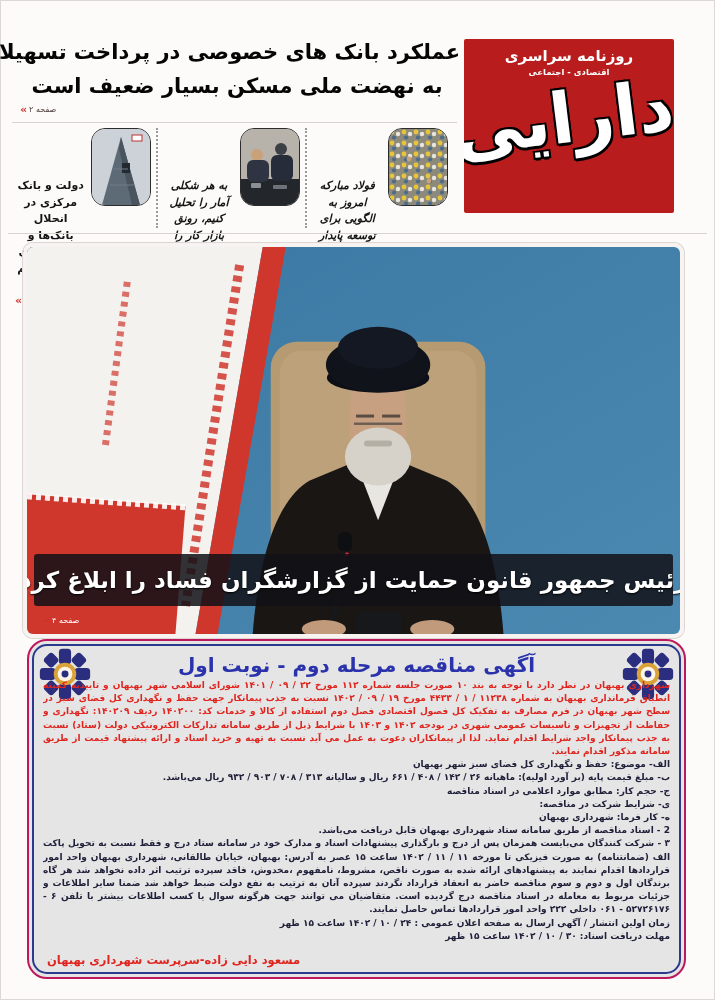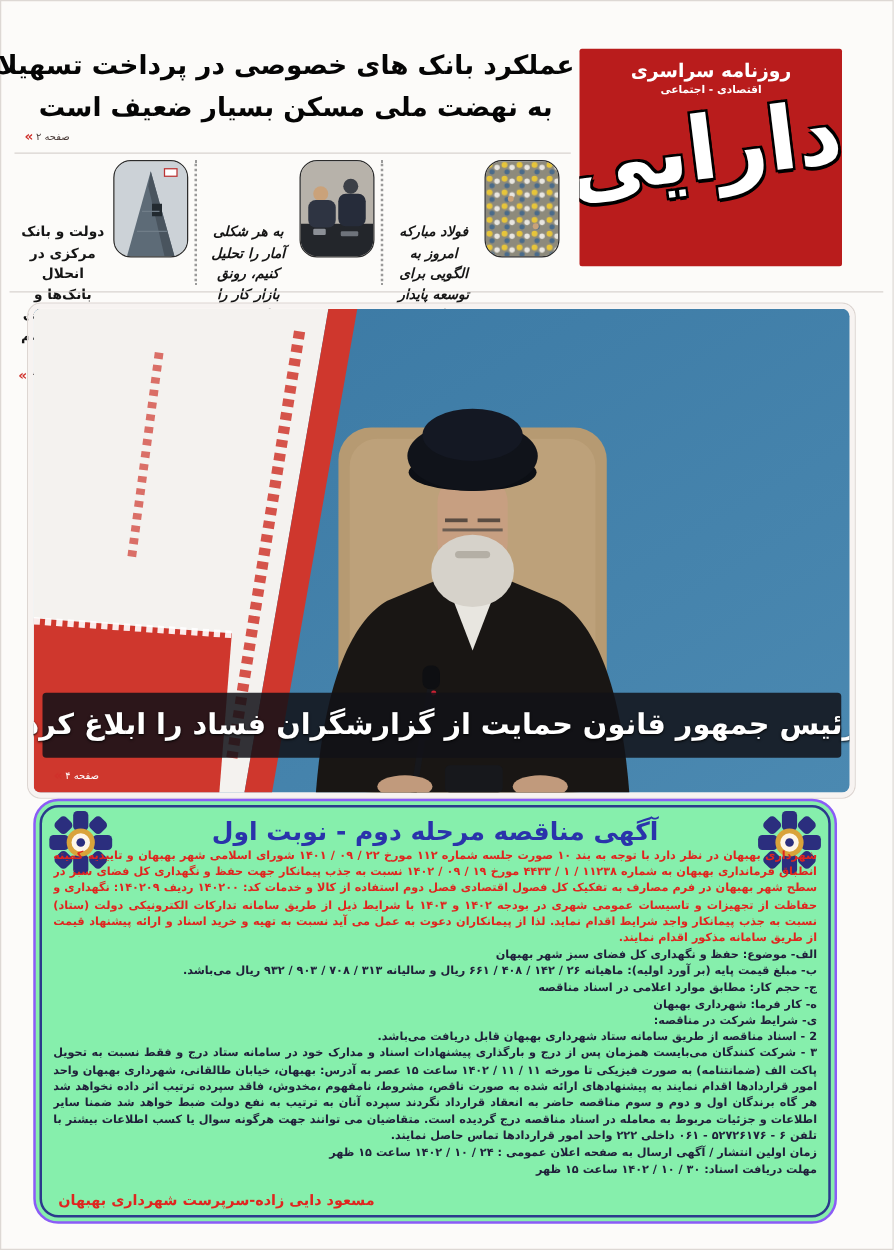--- a/index.html
+++ b/index.html
@@ -38,22 +38,22 @@
   
   .photo{position:absolute;top:243px;right:31px;width:653px;height:387px;border-radius:10px;
          overflow:hidden;border:4px solid #f7f3f1;box-shadow:0 0 0 1px #ddd6d2;}
   .photo svg.scene{position:absolute;inset:0;width:100%;height:100%;}
   .caption-band{position:absolute;left:7px;right:7px;bottom:28px;height:52px;
         background:rgba(17,17,23,.86);border-radius:3px;display:flex;align-items:center;justify-content:center;}
   .caption-band span{color:#fff;font-size:23px;font-weight:bold;white-space:nowrap;
         text-shadow:0 1px 2px #000;}
   .photo .pgref{position:absolute;left:16px;bottom:8px;color:#fff;}
   
-  .tender{position:absolute;top:639px;right:45px;left:27px;height:336px;
-          border:2px solid #8b5cf6;border-radius:20px;background:#86efac;}
+  .tender{position:absolute;top:639px;right:29px;left:27px;height:336px;
+          border:2px solid #be185d;border-radius:20px;background:#e5e5e5;}
   .tender::before{content:"";position:absolute;inset:3px;border:2.5px solid #2b3a8c;border-radius:15px;pointer-events:none;}
   .tender-inner{position:absolute;inset:8px 14px 6px;overflow:hidden;}
   .emblem{position:absolute;top:4px;width:52px;height:58px;}
   .emblem.left{left:10px;} .emblem.right{right:10px;}
   .tender h2{margin:4px 70px 2px;text-align:center;font-size:20px;font-weight:bold;color:#2a33ab;white-space:nowrap;}
   .tender p{margin:0;font-size:9px;line-height:13.2px;text-align:justify;color:#20203a;font-weight:bold;}
   .tender p.red{color:#e0251f;}
   .tender p.line{text-align:right;}
   .tender .sched{text-align:right;}
   .signature{position:absolute;left:18px;bottom:10px;font-size:11.5px;font-weight:bold;color:#e0251f;white-space:nowrap;}
@@ -240,22 +240,22 @@
       <circle cx="30" cy="30" r="8.5" fill="#fdf6e8"></circle>
       <circle cx="30" cy="30" r="4" fill="#2b2e7e"></circle>
     </svg>
 
     <div class="tender-inner">
       <h2>آگهی مناقصه مرحله دوم - نوبت اول</h2>
       <p class="red">شهرداری بهبهان در نظر دارد با توجه به بند ۱۰ صورت جلسه شماره ۱۱۲ مورخ ۲۲ / ۰۹ / ۱۴۰۱ شورای اسلامی شهر بهبهان و تاییدیه کمیته انطباق فرمانداری بهبهان به شماره ۱۱۲۳۸ / ۱ / ۴۴۳۳ مورخ ۱۹ / ۰۹ / ۱۴۰۲ نسبت به جذب پیمانکار جهت حفظ و نگهداری کل فضای سبز در سطح شهر بهبهان در فرم مصارف به تفکیک کل فصول اقتصادی فصل دوم استفاده از کالا و خدمات کد: ۱۴۰۲۰۰ ردیف ۱۴۰۲۰۹: نگهداری و حفاظت از تجهیزات و تاسیسات عمومی شهری در بودجه ۱۴۰۲ و ۱۴۰۳ با شرایط ذیل از طریق سامانه تدارکات الکترونیکی دولت (ستاد) نسبت به جذب پیمانکار واجد شرایط اقدام نماید. لذا از پیمانکاران دعوت به عمل می آید نسبت به تهیه و خرید اسناد و ارائه پیشنهاد قیمت از طریق سامانه مذکور اقدام نمایند.</p>
       <p class="line">الف- موضوع: حفظ و نگهداری کل فضای سبز شهر بهبهان</p>
       <p class="line">ب- مبلغ قیمت پایه (بر آورد اولیه): ماهیانه ۲۶ / ۱۴۲ / ۴۰۸ / ۶۶۱ ریال و سالیانه ۳۱۳ / ۷۰۸ / ۹۰۳ / ۹۳۲ ریال می‌باشد.</p>
       <p class="line">ج- حجم کار: مطابق موارد اعلامی در اسناد مناقصه</p>
+      <p class="line">ی- شرایط شرکت در مناقصه:</p>
       <p class="line">ه- کار فرما: شهرداری بهبهان</p>
-      <p class="line">ی- شرایط شرکت در مناقصه:</p>
       <p>2 - اسناد مناقصه از طریق سامانه ستاد شهرداری بهبهان قابل دریافت می‌باشد.</p>
       <p>۳ - شرکت کنندگان می‌بایست همزمان پس از درج و بارگذاری پیشنهادات اسناد و مدارک خود در سامانه ستاد درج و فقط نسبت به تحویل پاکت الف (ضمانتنامه) به صورت فیزیکی تا مورخه ۱۱ / ۱۱ / ۱۴۰۲ ساعت ۱۵ عصر به آدرس: بهبهان، خیابان طالقانی، شهرداری بهبهان واحد امور قراردادها اقدام نمایند به پیشنهادهای ارائه شده به صورت ناقص، مشروط، نامفهوم ،مخدوش، فاقد سپرده ترتیب اثر داده نخواهد شد هر گاه برندگان اول و دوم و سوم مناقصه حاضر به انعقاد قرارداد نگردند سپرده آنان به ترتیب به نفع دولت ضبط خواهد شد ضمنا سایر اطلاعات و جزئیات مربوط به معامله در اسناد مناقصه درج گردیده است. متقاضیان می توانند جهت هرگونه سوال یا کسب اطلاعات بیشتر با تلفن ۶ - ۵۲۷۲۶۱۷۶ - ۰۶۱ داخلی ۲۲۲ واحد امور قراردادها تماس حاصل نمایند.</p>
       <p class="sched">زمان اولین انتشار / آگهی ارسال به صفحه اعلان عمومی : ۲۴ / ۱۰ / ۱۴۰۲ ساعت ۱۵ ظهر</p>
       <p class="sched">مهلت دریافت اسناد: ۳۰ / ۱۰ / ۱۴۰۲ ساعت ۱۵ ظهر</p>
 
     </div>
     <div class="signature">مسعود دایی زاده-سرپرست شهرداری بهبهان</div>
   </section>
 
 </div>

